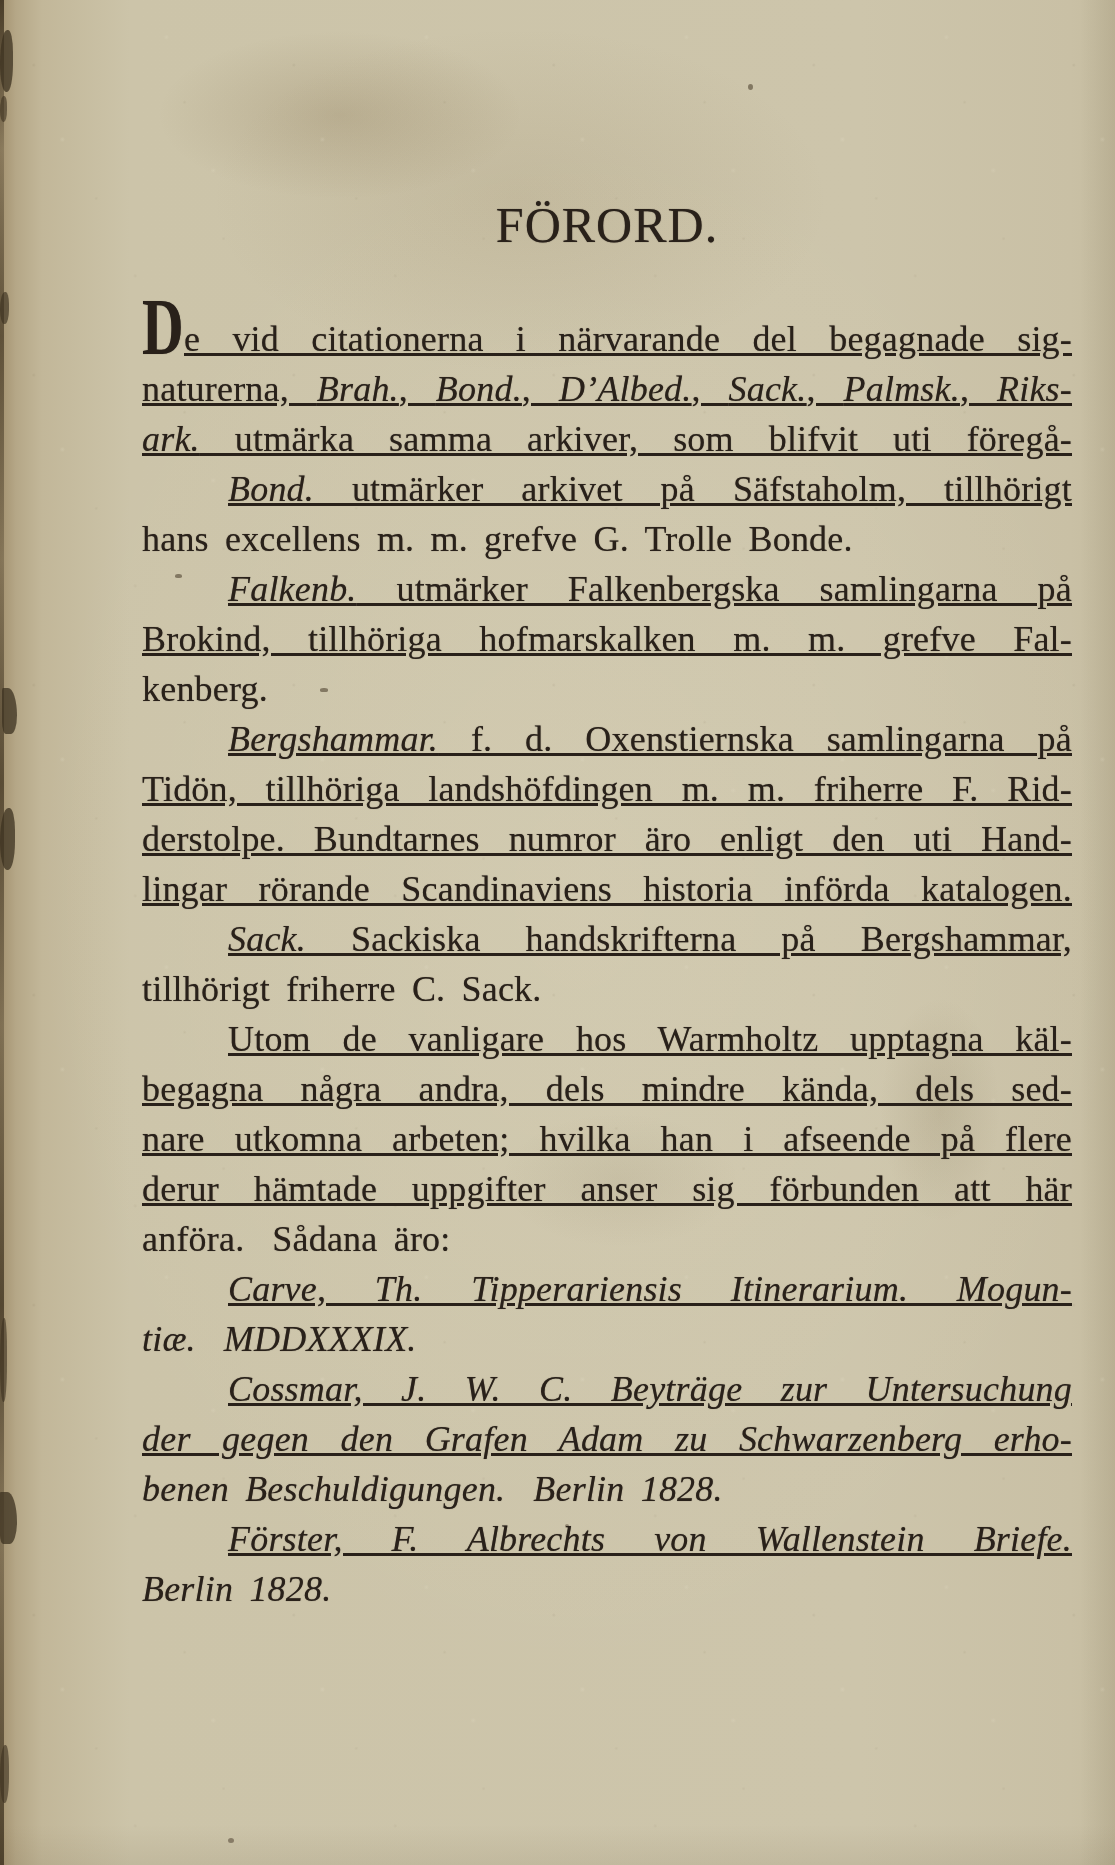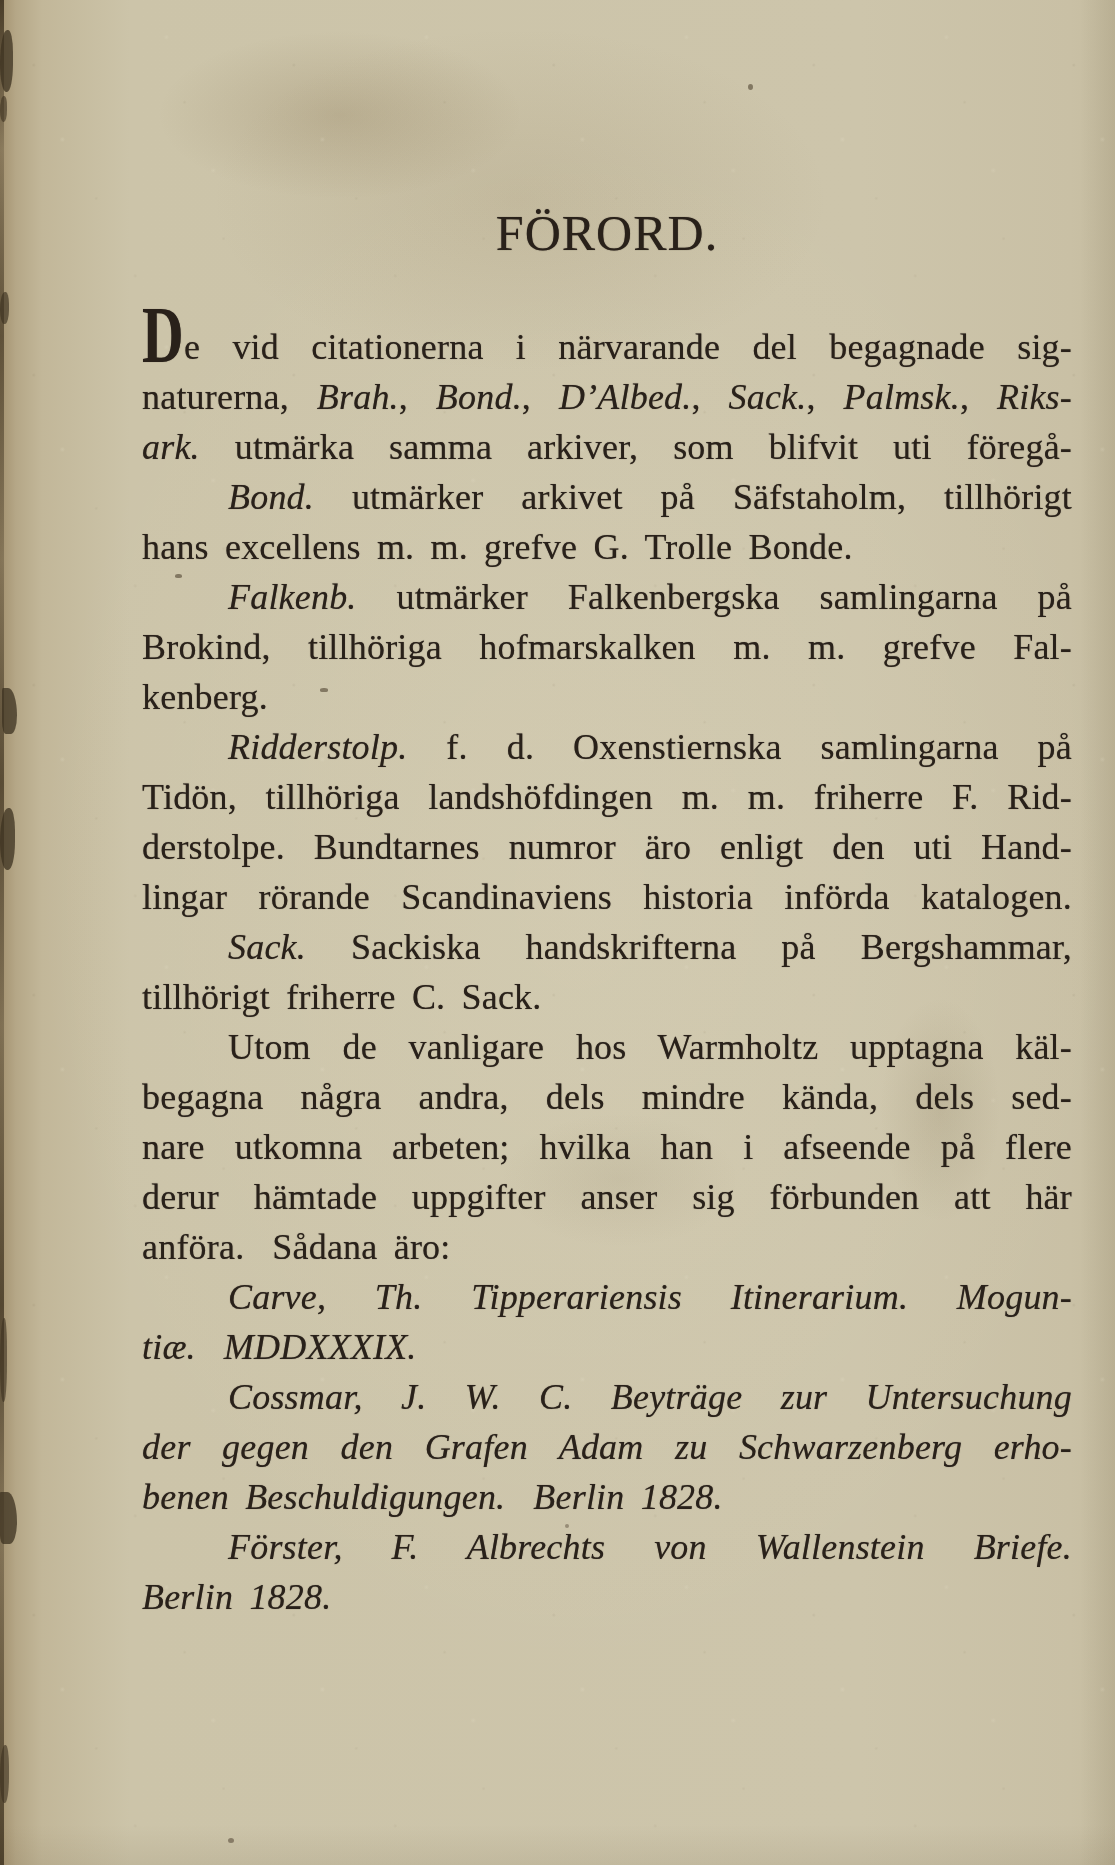--- a/index.html
+++ b/index.html
@@ -56,21 +56,21 @@
   .b7 { left:0; top:1492px; width:17px; height:52px; border-radius:5% 95% 70% 30%; }
   .b8 { left:0; top:1745px; width:9px; height:58px; opacity:.6; }
 
   .speck { position:absolute; background:#453827; border-radius:50%; opacity:.55; }
   .s1 { left:748px; top:84px;  width:5px; height:6px; }
   .s2 { left:175px; top:574px; width:7px; height:4px; border-radius:40%; }
   .s3 { left:320px; top:688px; width:8px; height:4px; border-radius:40%; }
   .s4 { left:565px; top:1524px; width:4px; height:4px; opacity:.4; }
   .s5 { left:228px; top:1838px; width:6px; height:5px; opacity:.5; }
 
-  .content { position:absolute; left:142px; top:16px; width:930px; }
+  .content { position:absolute; left:142px; top:8px; width:930px; }
 
   .title {
     margin-top:186px;
     line-height:62px;
     font-size:50px;
     letter-spacing:1px;
     text-align:center;
     font-weight:normal;
     text-shadow:0 0 1px rgba(41,33,26,.65);
   }
@@ -79,21 +79,21 @@
 
   .line {
     height:50px;
     line-height:50px;
     font-size:36px;
     word-spacing:7px;
     letter-spacing:.2px;
     white-space:nowrap;
     text-shadow:0 0 .9px rgba(41,33,26,.60);
   }
-  .line.j { white-space:normal; text-align:justify; text-align-last:justify; }
+  .line.j { white-space:normal; text-align:justify; text-align-last:justify;text-decoration:underline; }
   .line.ind { text-indent:86px; }
   .it { font-style:italic; }
   .gap { margin-left:28px; }
 
   .dc {
     display:inline-block;
     width:42px;
     font-size:80px;
     font-weight:bold;
     line-height:0;
@@ -129,21 +129,21 @@
     <div class="title">FÖRORD.</div>
     <div class="lines">
         <div class="line j"><span class="dc">D</span><span>e vid citationerna i närvarande del begagnade sig-</span></div>
         <div class="line j"><span>naturerna, </span><span class="it">Brah.</span><span>, </span><span class="it">Bond.</span><span>, </span><span class="it">D’Albed.</span><span>, </span><span class="it">Sack.</span><span>, </span><span class="it">Palmsk.</span><span>, </span><span class="it">Riks-</span></div>
         <div class="line j"><span class="it">ark.</span><span> utmärka samma arkiver, som blifvit uti föregå-</span></div>
         <div class="line j ind"><span class="it">Bond.</span><span> utmärker arkivet på Säfstaholm, tillhörigt</span></div>
         <div class="line"><span>hans excellens m. m. grefve G. Trolle Bonde.</span></div>
         <div class="line j ind"><span class="it">Falkenb.</span><span> utmärker Falkenbergska samlingarna på</span></div>
         <div class="line j"><span>Brokind, tillhöriga hofmarskalken m. m. grefve Fal-</span></div>
         <div class="line"><span>kenberg.</span></div>
-        <div class="line j ind"><span class="it">Ridderstolp.</span><span> f. d. Oxenstiernska samlingarna på</span></div>
+        <div class="line j ind"><span class="it">Bergshammar.</span><span> f. d. Oxenstiernska samlingarna på</span></div>
         <div class="line j"><span>Tidön, tillhöriga landshöfdingen m. m. friherre F. Rid-</span></div>
         <div class="line j"><span>derstolpe. Bundtarnes numror äro enligt den uti Hand-</span></div>
         <div class="line j"><span>lingar rörande Scandinaviens historia införda katalogen.</span></div>
         <div class="line j ind"><span class="it">Sack.</span><span> Sackiska handskrifterna på Bergshammar,</span></div>
         <div class="line"><span>tillhörigt friherre C. Sack.</span></div>
         <div class="line j ind"><span>Utom de vanligare hos Warmholtz upptagna käl-</span></div>
         <div class="line j"><span>begagna några andra, dels mindre kända, dels sed-</span></div>
         <div class="line j"><span>nare utkomna arbeten; hvilka han i afseende på flere</span></div>
         <div class="line j"><span>derur hämtade uppgifter anser sig förbunden att här</span></div>
         <div class="line"><span>anföra.</span><span class="gap">Sådana äro:</span></div>

